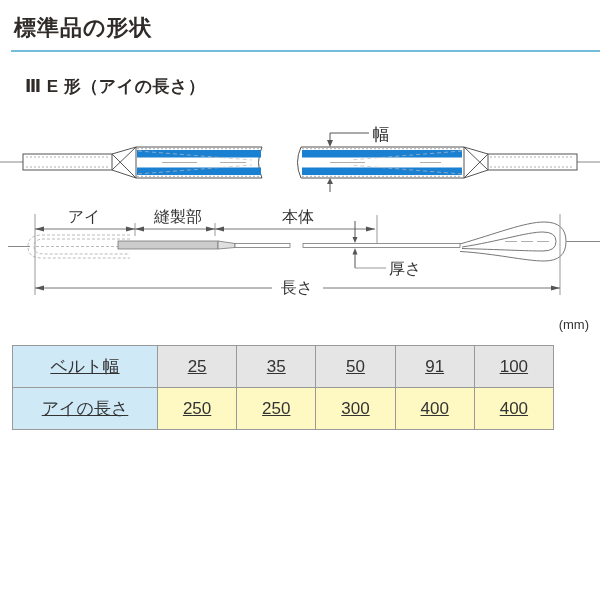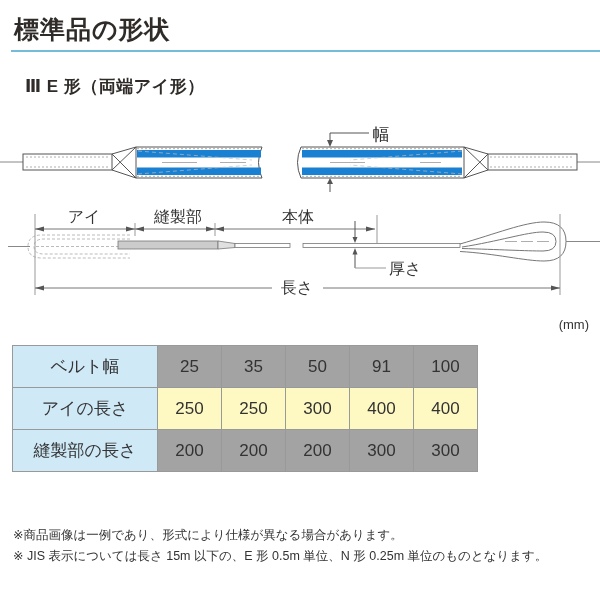--- a/index.html
+++ b/index.html
@@ -2,59 +2,59 @@
 <html><head>
 <meta charset="utf-8">
 <style>
   html,body { margin:0; padding:0; background:#fff; }
   .page {
     position:relative; width:600px; height:600px; background:#fff;
     font-family:"Liberation Sans","DejaVu Sans",sans-serif; color:#333; overflow:hidden;
   }
   .title {
     position:absolute; left:14px; top:13px;
-    font-size:25px; font-weight:bold; letter-spacing:1px; color:#2f2b28;
+    font-size:22px; font-weight:bold; letter-spacing:1px; color:#2f2b28;
   }
   .title-rule {
     position:absolute; left:11px; right:0; top:50px; height:0;
     border-top:2px solid #74bcd7;
   }
   .subtitle {
     position:absolute; left:25px; top:75px;
     font-size:17px; font-weight:bold; letter-spacing:0.5px; color:#2f2b28;
   }
   .svg-abs { position:absolute; left:0; }
   .units {
     position:absolute; right:11px; top:317px; font-size:13px; color:#333;
   }
   table.spec {
-    position:absolute; left:12px; top:345px; width:466px;
-    border-collapse:collapse; table-layout:fixed;
+    position:absolute; left:12px; top:345px; width:542px;
+    border-collapse:collapse; table-layout:fixed;text-decoration:underline;
   }
   table.spec td {
     border:1px solid #999; height:41px; text-align:center;
-    font-size:17px; color:#333; padding:0; background:#a3a3a3;
+    font-size:17px; color:#333; padding:0; background:#e5e5e5;
   }
   table.spec td.lbl { background:#cfe9f7; width:144px; }
   table.spec tr.alt td { background:#fef9c3; }
   table.spec tr.alt td.lbl { background:#cfe9f7;text-align:center; }
   .footnotes {
     position:absolute; left:13px; top:525px;
     font-size:12.5px; line-height:21px; color:#333; white-space:nowrap;
   }
   svg text { fill:#333; font-family:"Liberation Sans","DejaVu Sans",sans-serif; }
 </style>
 </head>
 <body>
 
 <div class="page">
 
   <div class="title">標準品の形状</div>
   <div class="title-rule"></div>
-  <div class="subtitle">Ⅲ E 形（両端アイ形）</div>
+  <div class="subtitle">Ⅲ E 形（アイの長さ）</div>
 
   <svg class="svg-abs" style="top:110px" width="600" height="95" viewBox="0 0 600 95">
 
     <line x1="0" y1="52" x2="24" y2="52" stroke="#888" stroke-width="1"></line>
     <line x1="576" y1="52" x2="600" y2="52" stroke="#888" stroke-width="1"></line>
 
     <g stroke="#555" fill="#fff" stroke-width="1">
       <rect x="23" y="44" width="89" height="16"></rect>
       <rect x="488" y="44" width="89" height="16"></rect>
     </g>
@@ -197,29 +197,17 @@
         <td>100</td>
       </tr>
       <tr class="alt">
         <td class="lbl">アイの長さ</td>
         <td>250</td>
         <td>250</td>
         <td>300</td>
         <td>400</td>
         <td>400</td>
       </tr>
-      <tr>
-        <td class="lbl">縫製部の長さ</td>
-        <td>200</td>
-        <td>200</td>
-        <td>200</td>
-        <td>300</td>
-        <td>300</td>
-      </tr>
     </tbody>
   </table>
 
-  <div class="footnotes">
-    <div>※商品画像は一例であり、形式により仕様が異なる場合があります。</div>
-    <div>※ JIS 表示については長さ 15m 以下の、E 形 0.5m 単位、N 形 0.25m 単位のものとなります。</div>
-  </div>
 
 </div>
 
 </body></html>

